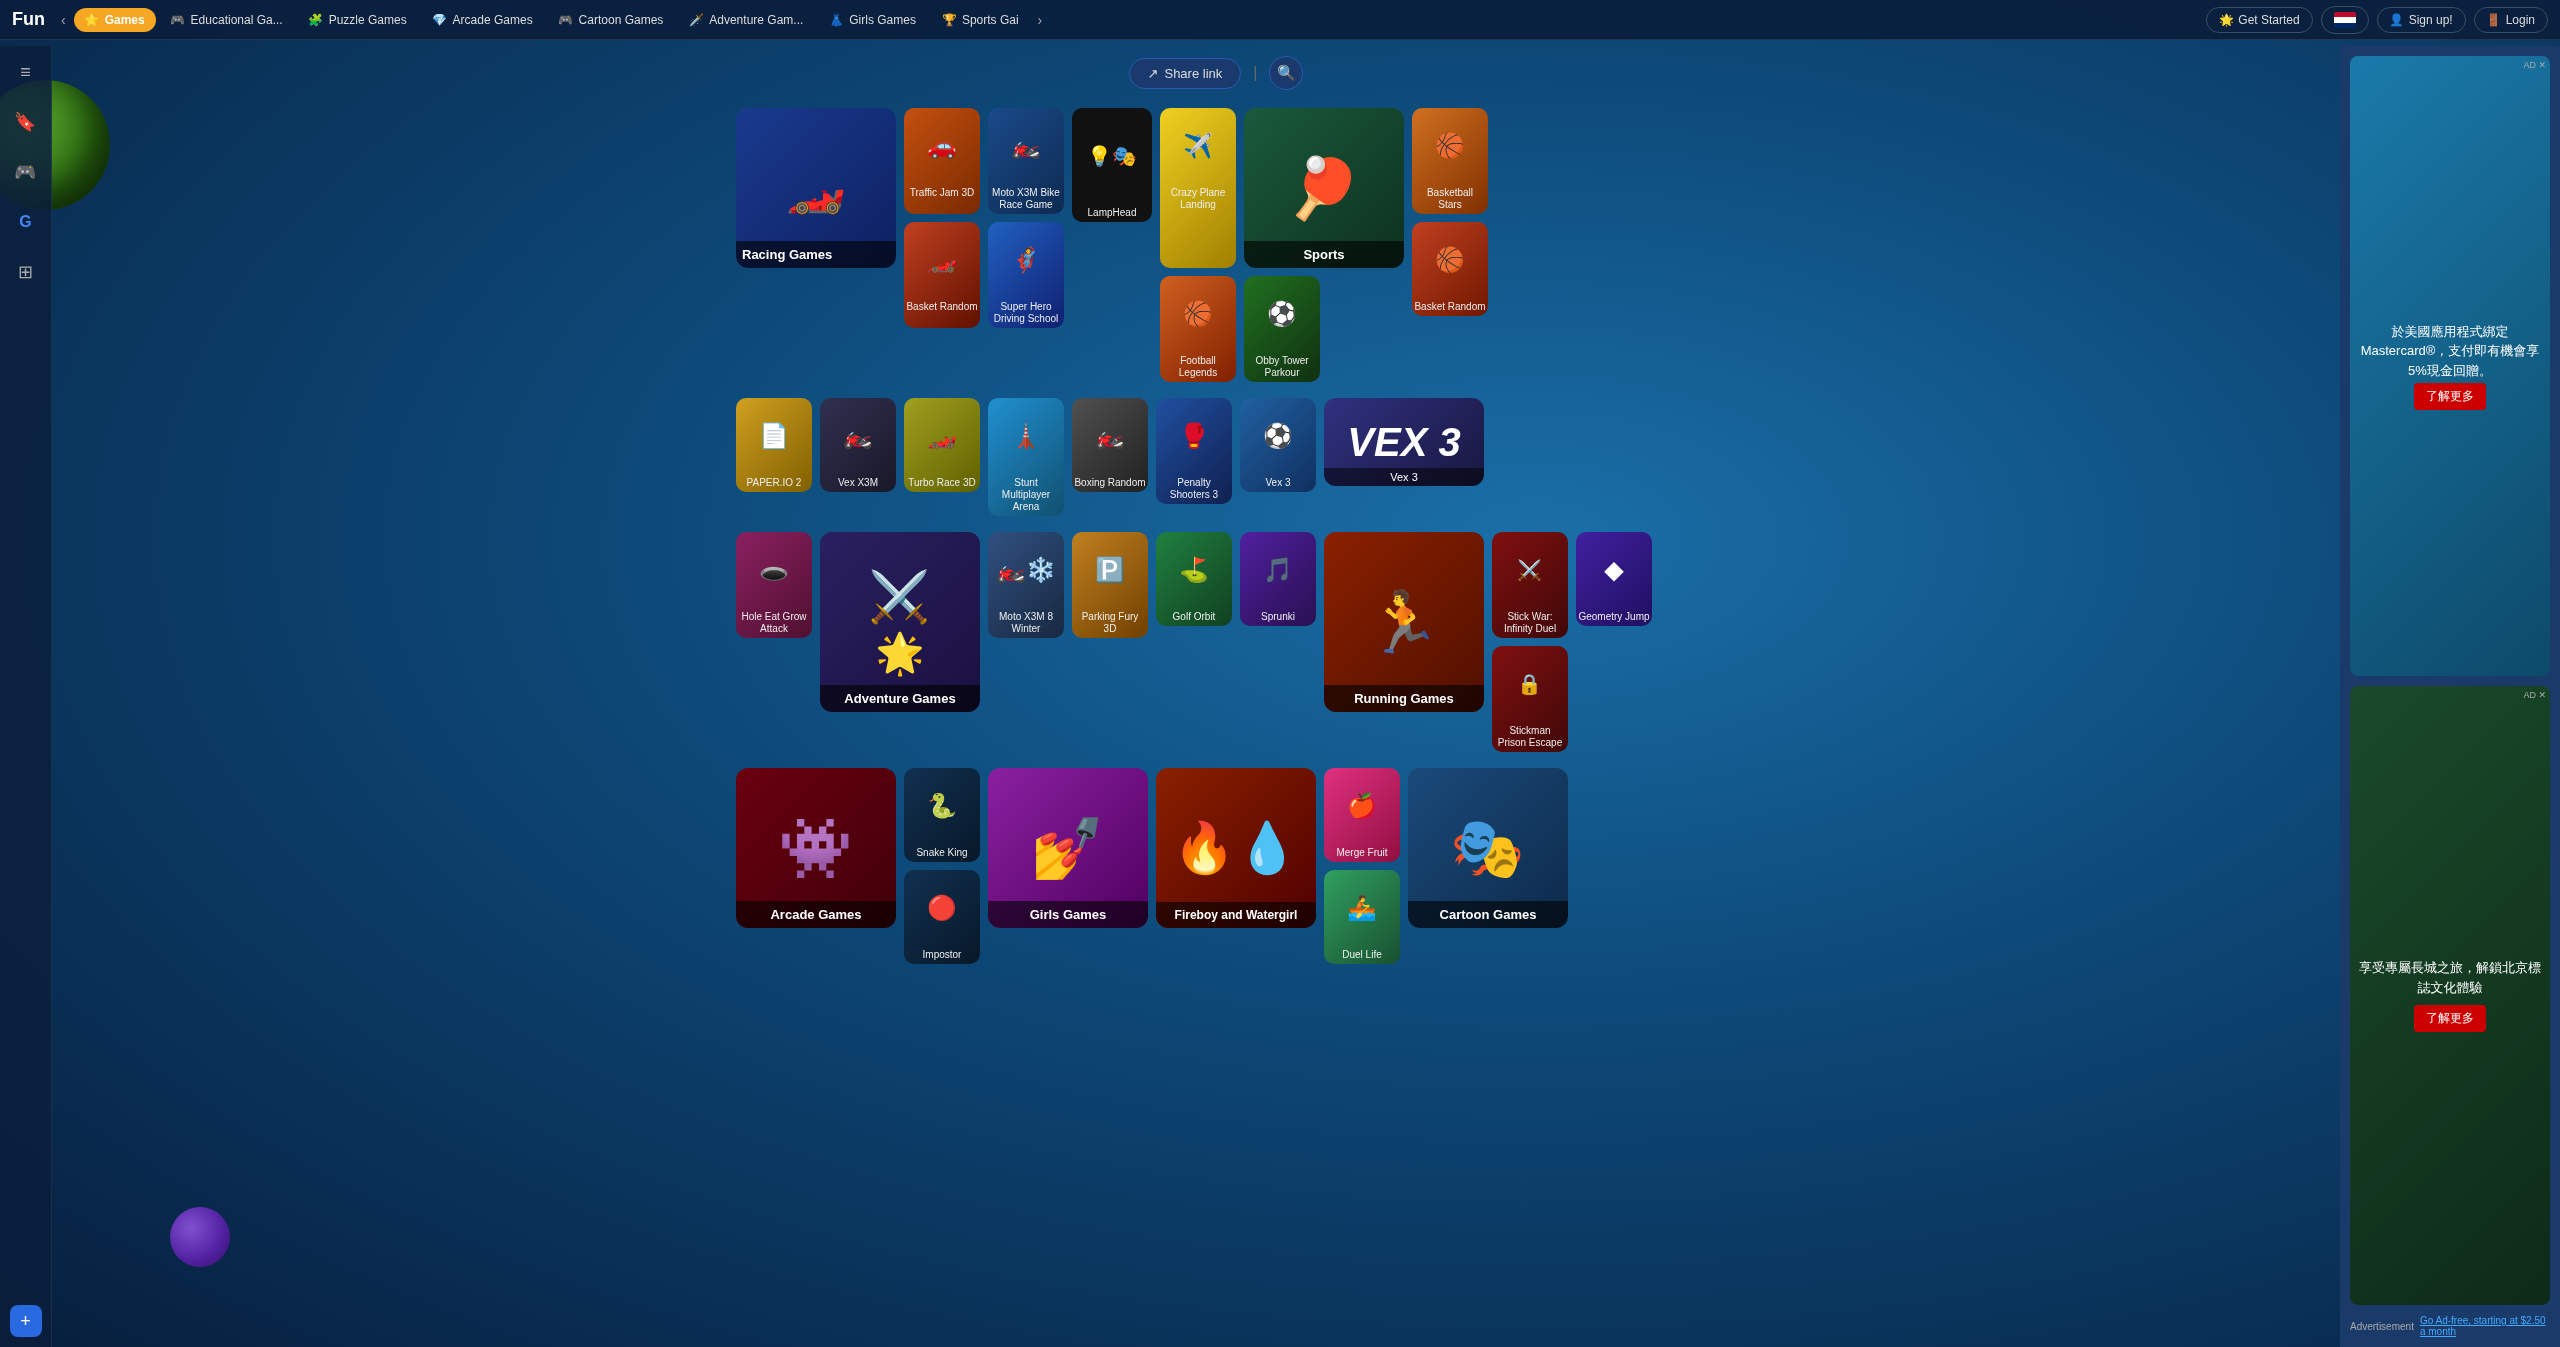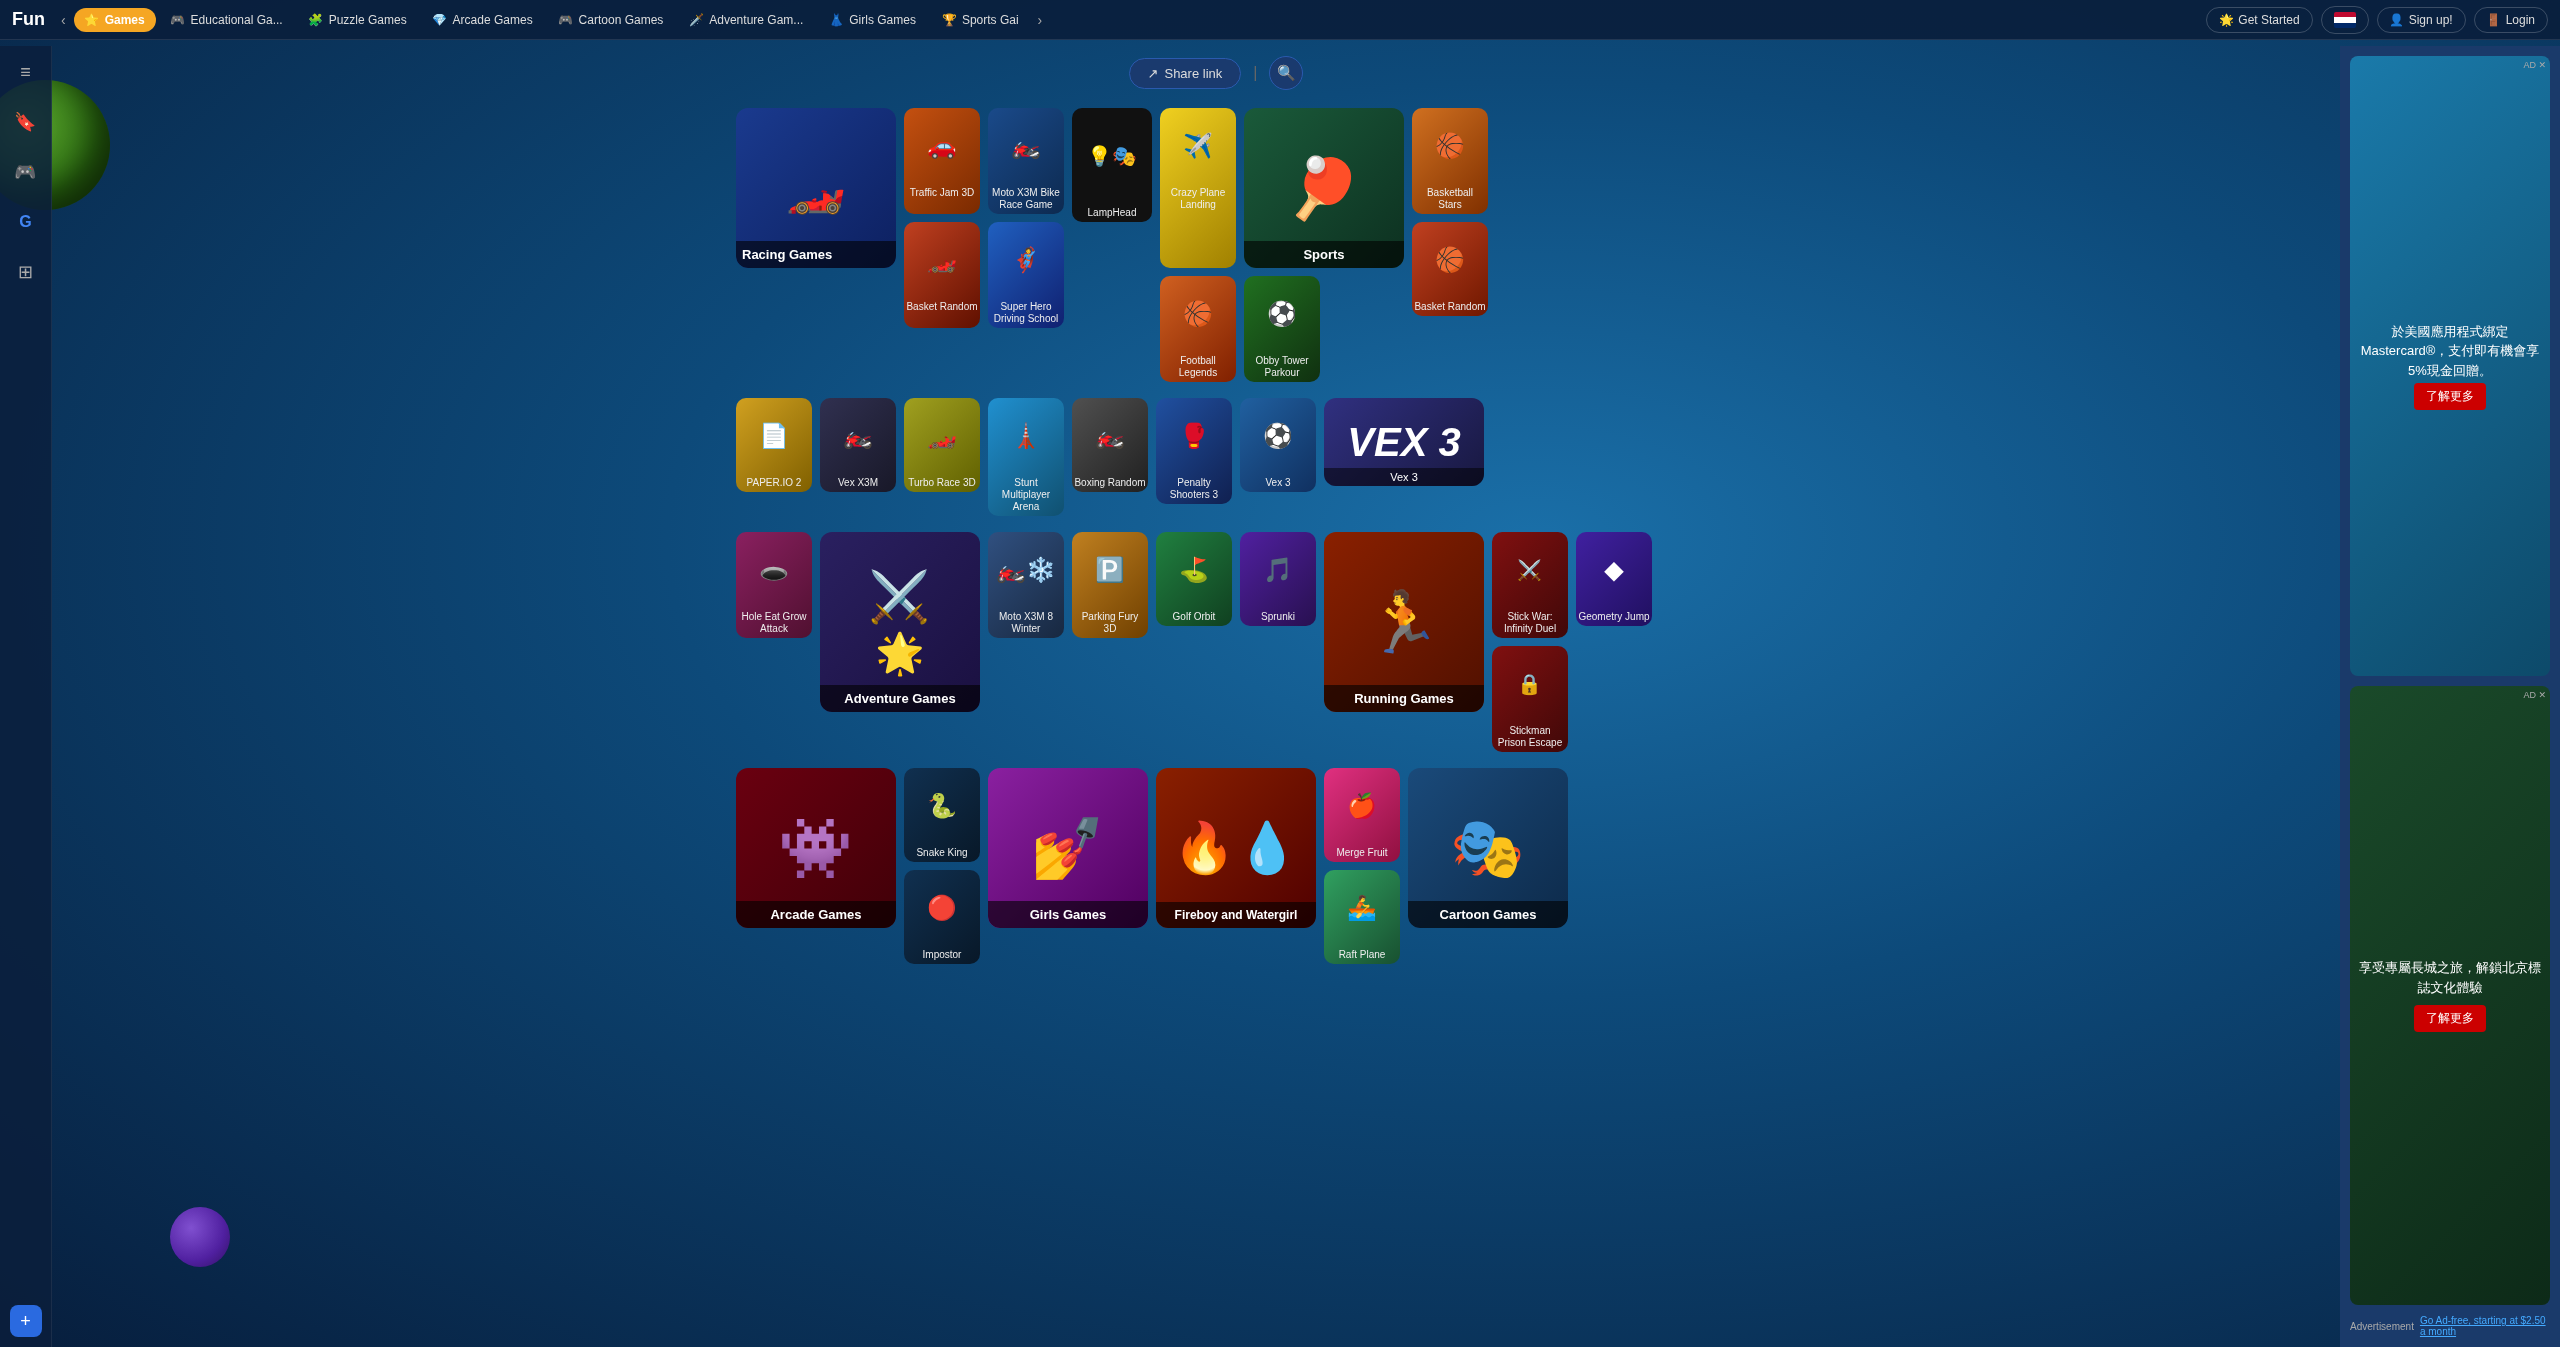--- a/index.html
+++ b/index.html
@@ -712,21 +712,21 @@
               </div>
             </div>
           <div class="label">Merge Fruit</div>
         </div>
         <div style="width:76px;" class="game-card bg-raftlife">
           <div class="thumb">
               <div class="thumb-inner">
                 <span style="font-size:24px;">🚣</span>
               </div>
             </div>
-          <div class="label">Raft Plane</div>
+          <div class="label">Duel Life</div>
         </div>
       </div>
 
       <div style="position:relative;width:160px;height:160px;flex-shrink:0;" class="cat-card bg-cartoon">
         <div style="width:160px;height:160px;display:flex;align-items:center;justify-content:center;">
           <span style="font-size:60px;">🎭</span>
         </div>
         <div style="position:absolute;bottom:0;left:0;right:0;background:rgba(0,0,0,0.6);text-align:center;font-size:13px;font-weight:bold;color:#fff;padding:6px;border-radius:0 0 12px 12px;">Cartoon Games</div>
       </div>
     </div>

